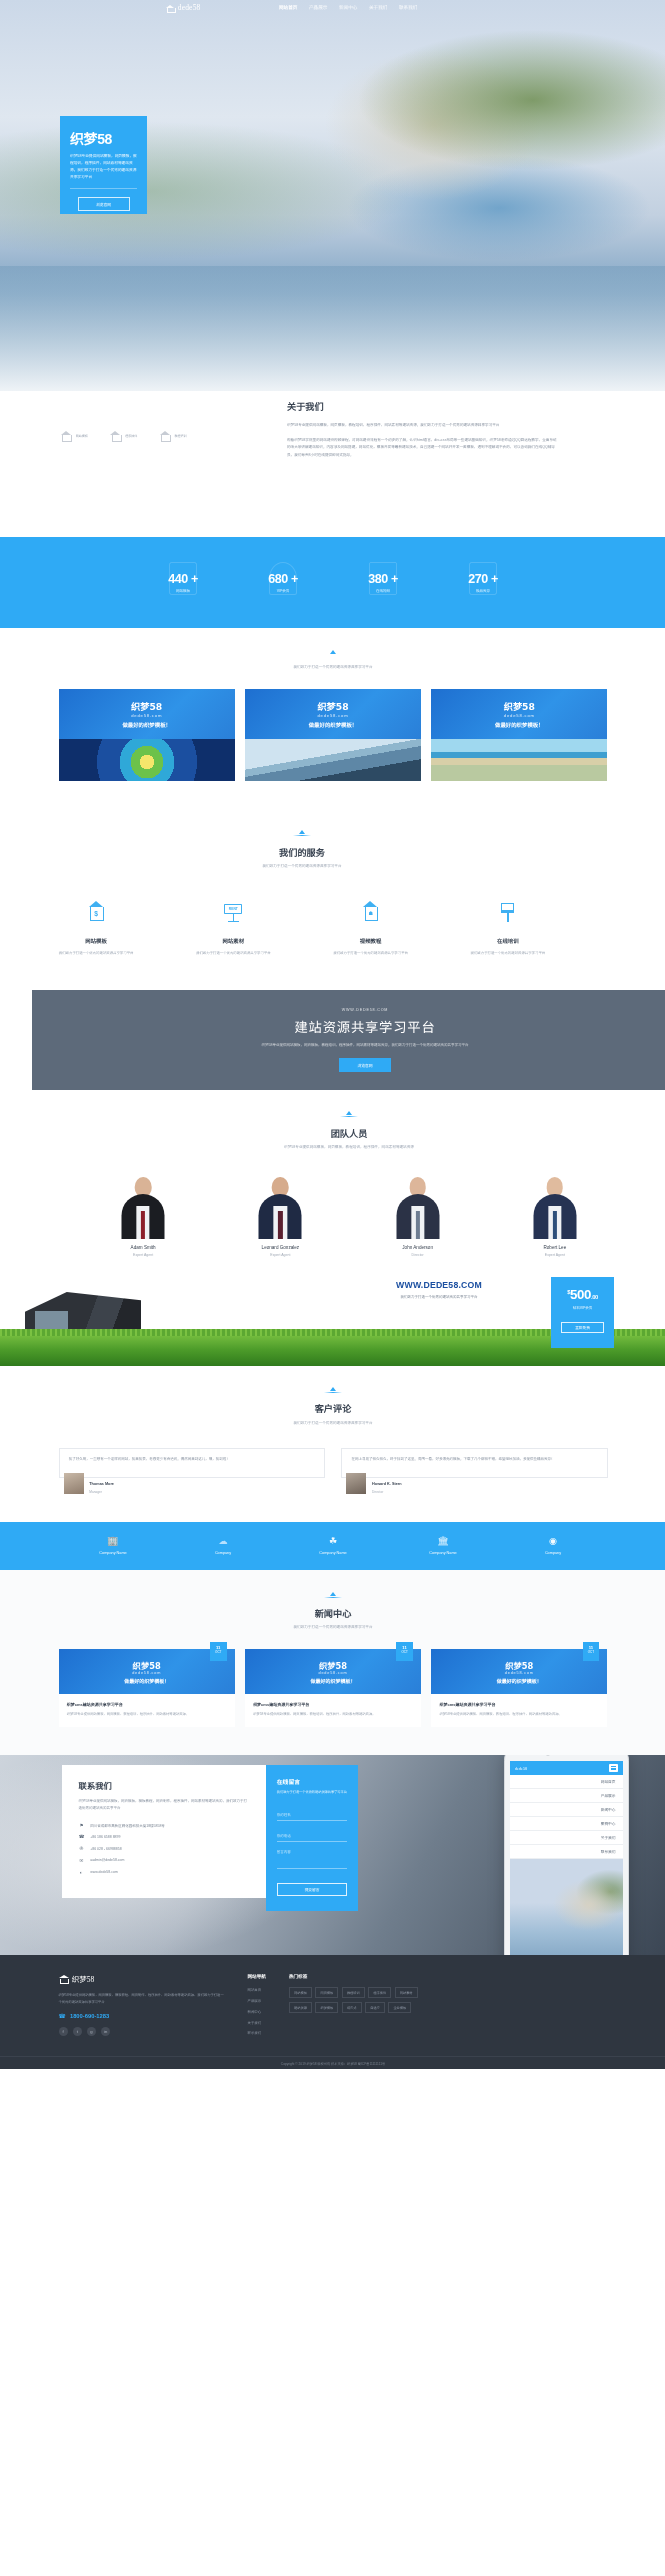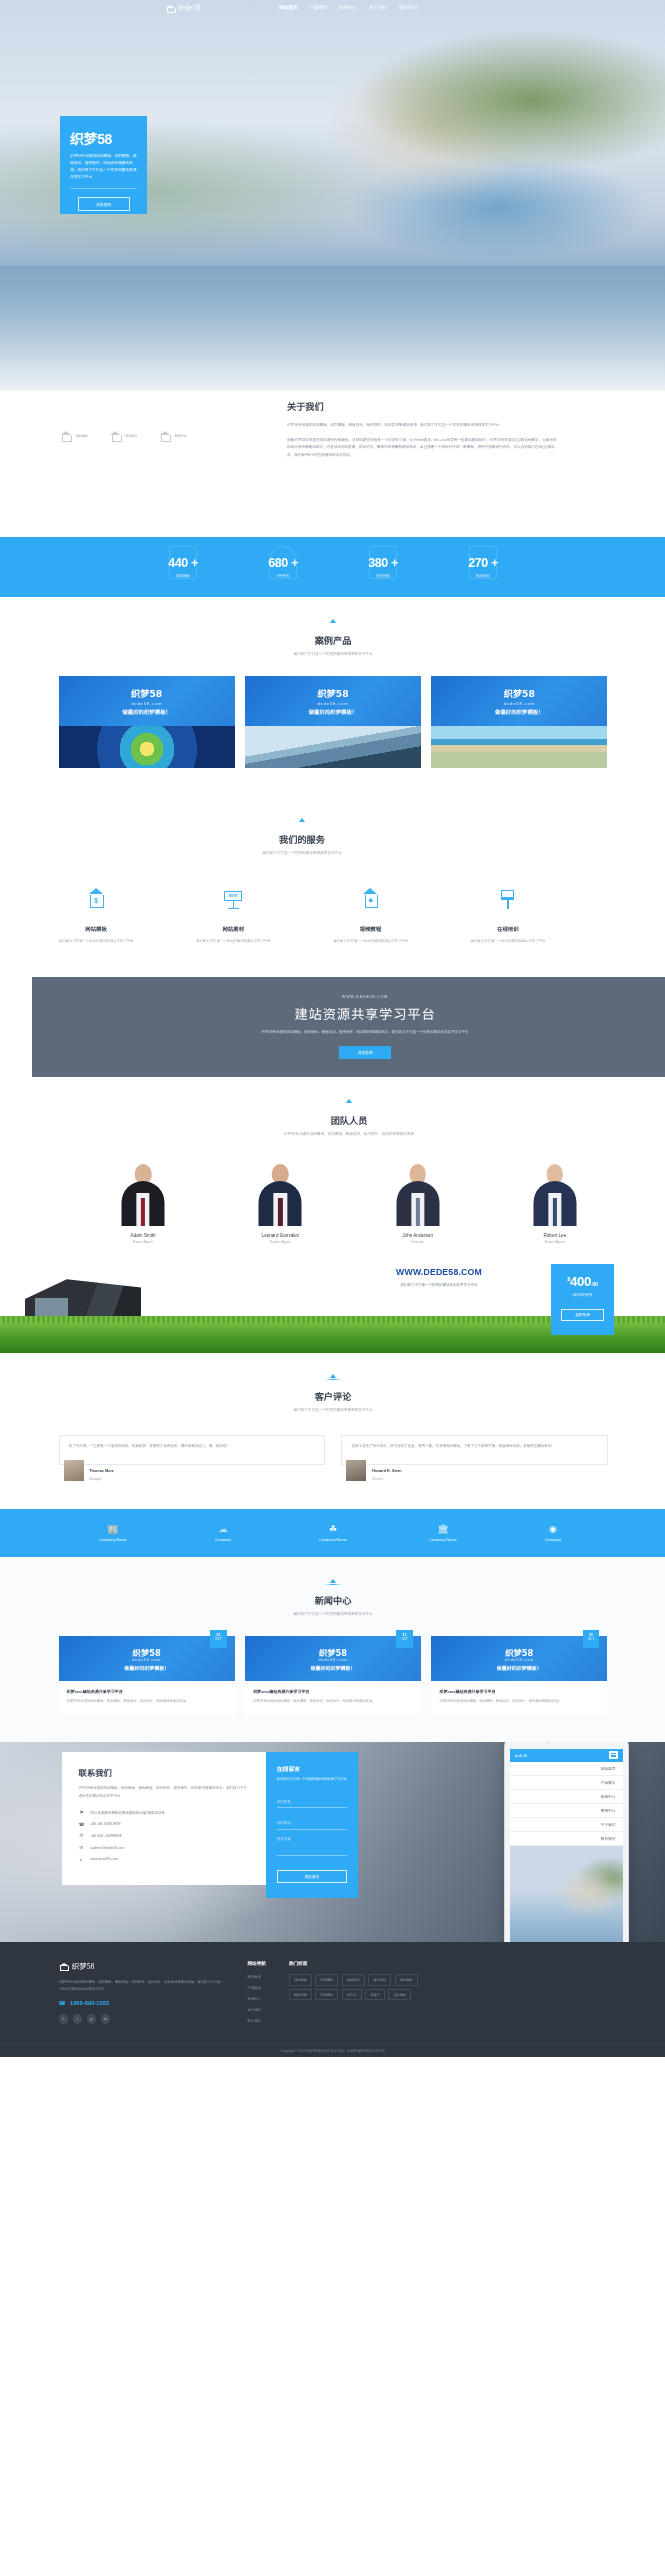--- a/index.html
+++ b/index.html
@@ -78,21 +78,21 @@
     border-bottom:4.2px solid transparent; border-bottom-color:#9aa4b2;
   }
   .ai-glyph:after{
     content:""; position:absolute; left:2.1px; top:4.2px; width:8.3px;height:5.8px;
     border:0.8px solid #9aa4b2; border-top:none;
   }
   .ai-txt { font-size:3px; color:#9aa4b2; white-space:nowrap; }
 
   
   .stats {
-    width:666px; height:60px; background:#2faaf5; display:flex;
+    width:666px; height:91px; background:#2faaf5; display:flex;
     align-items:center; justify-content:center; gap:0; position:relative; overflow:hidden;
   }
   .stat { width:100px; text-align:center; position:relative; }
   .stat .ghost {
     position:absolute; left:50%; top:-10px; transform:translateX(-50%);
     width:28px; height:33px; border:1.7px solid rgba(255,255,255,.16); border-radius:2.5px;
   }
   .stat .num { font-size:12.5px; color:#fff; font-weight:bold; position:relative; letter-spacing:-0.4px;}
   .stat .lbl { font-size:3.5px; color:rgba(255,255,255,.85); margin-top:2.5px; position:relative;}
 
@@ -425,21 +425,20 @@
     <div class="stat">
       <span class="ghost"></span>
       <div class="num"><span>270</span> <span>+</span></div>
       <div class="lbl">极品资源</div>
     </div>
   </section>
 
   <section class="products">
     <div class="sec-head">
       <div class="sec-mark"></div>
-      <div class="sec-title">案例产品</div>
       <div class="sec-sub">我们致力于打造一个优秀的建站资源共享学习平台</div>
     </div>
     <div class="prod-grid">
       <div class="prod-card">
         <div class="prod-top">
           <div class="t1">织梦58</div>
           <div class="t2">dede58.com</div>
           <div class="t3">做最好的织梦模板！</div>
         </div>
         <div class="prod-img pi1"></div>
@@ -567,21 +566,21 @@
   <section class="promo">
     <div class="promo-house"></div>
     <div class="promo-win"></div>
     <div class="promo-grass"></div>
     <div class="promo-txt">
       <div class="p1">WWW.DEDE58.COM</div>
       <div class="p2">我们致力于打造一个优秀的建站资源共享学习平台</div>
     </div>
     <div class="price-box">
       <div class="amount">
-        <sup>$</sup><span>400</span><span class="cents">.00</span>
+        <sup>$</sup><span>500</span><span class="cents">.00</span>
       </div>
       <div class="plan">钻石VIP会员</div>
       <button class="price-btn">立即免费</button>
     </div>
   </section>
 
   <section class="testi">
     <div class="sec-head">
       <div class="sec-mark"></div>
       <div class="sec-title">客户评论</div>

